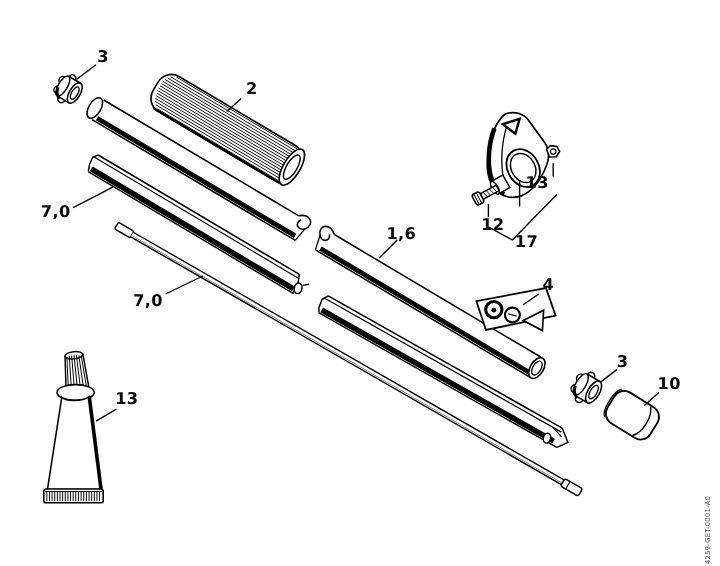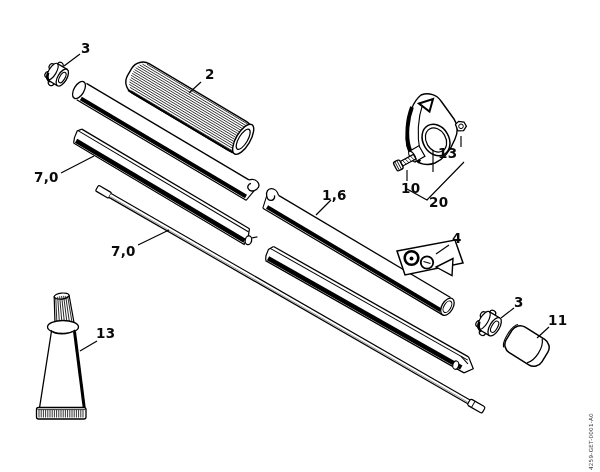--- a/index.html
+++ b/index.html
@@ -179,23 +179,23 @@
       <path d="M549,327 L537,338"></path>
       <path d="M97,341 L80,351"></path>
     </g>
   </svg>
 
   <div class="callout" style="left:81px;top:41px">3</div>
   <div class="callout" style="left:205px;top:67px">2</div>
   <div class="callout" style="left:34px;top:170px">7,0</div>
   <div class="callout" style="left:322px;top:188px">1,6</div>
   <div class="callout" style="left:111px;top:244px">7,0</div>
-  <div class="callout" style="left:401px;top:181px">10</div>
+  <div class="callout" style="left:401px;top:181px">12</div>
   <div class="callout" style="left:438px;top:146px">13</div>
-  <div class="callout" style="left:429px;top:195px">20</div>
+  <div class="callout" style="left:429px;top:195px">17</div>
   <div class="callout" style="left:452px;top:231px">4</div>
   <div class="callout" style="left:514px;top:295px">3</div>
-  <div class="callout" style="left:548px;top:313px">11</div>
+  <div class="callout" style="left:548px;top:313px">10</div>
   <div class="callout" style="left:96px;top:326px">13</div>
 
   <div class="drawno">4259-GET-0001-A0</div>
 
 </div>
 
 </body></html>

